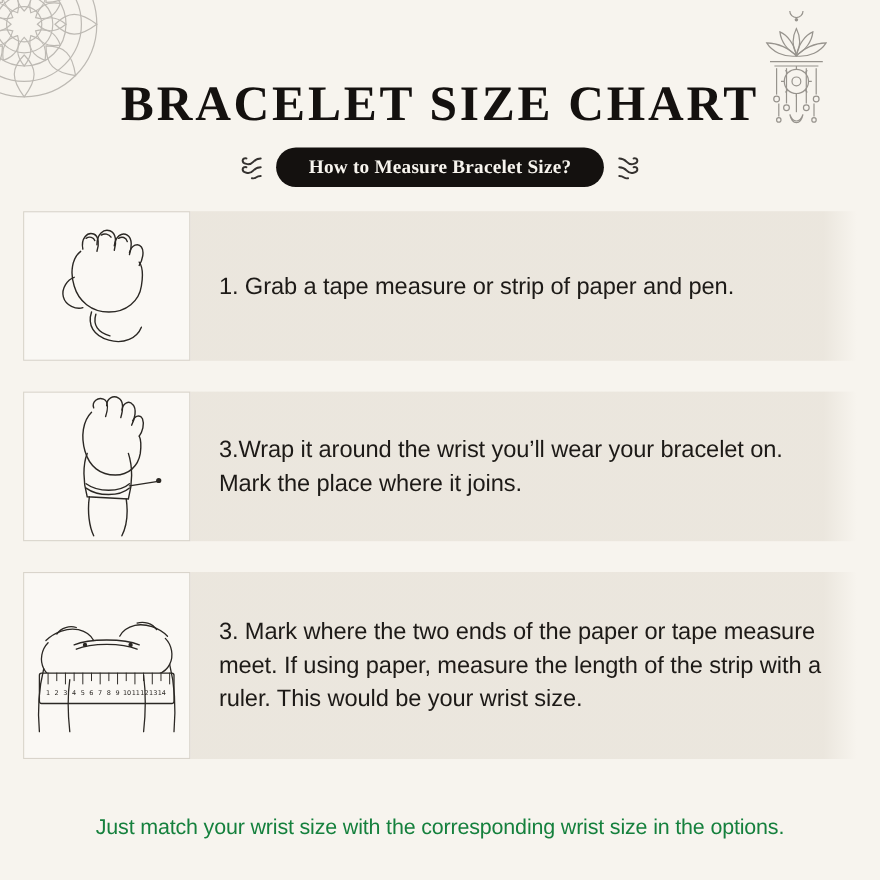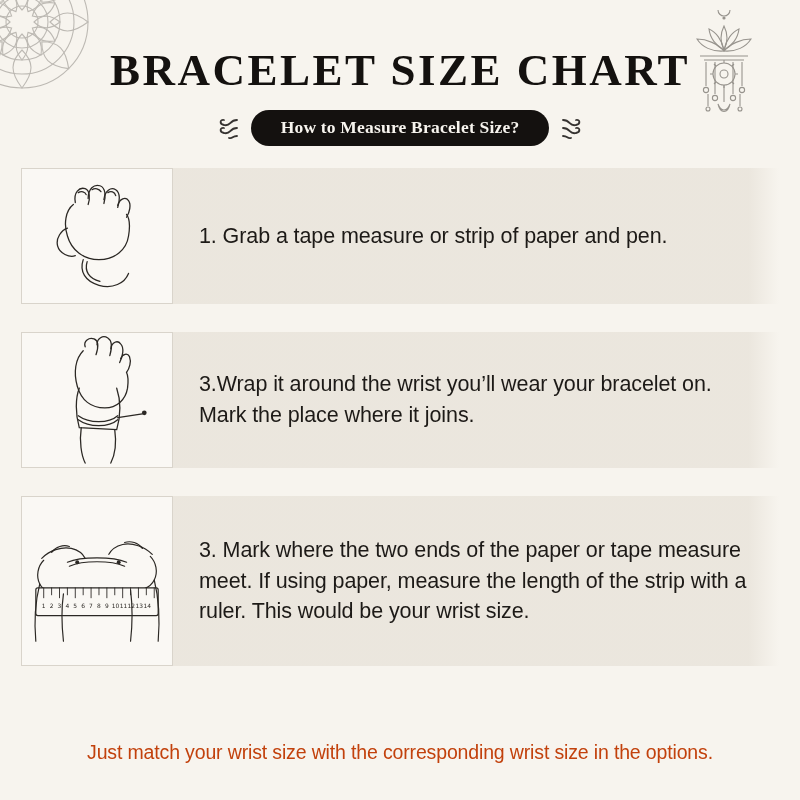--- a/index.html
+++ b/index.html
@@ -30,20 +30,21 @@
     right: 30px;
     width: 92px;
     height: 130px;
     opacity: 0.7;
   }
 
   
   .header {
     padding-top: 44px;
     text-align: center;
+    margin-top: 24px;
   }
   .chart-title {
     font-family: "Liberation Serif", serif;
     font-size: 45px;
     letter-spacing: 2.5px;
     color: #14110f;
     margin: 0;
     font-weight: 700;
   }
   .subtitle-row {
@@ -111,21 +112,21 @@
   }
 
   
   .footer-note {
     position: absolute;
     left: 0;
     right: 0;
     bottom: 36px;
     text-align: center;
     font-size: 19.5px;
-    color: #c2410c;
+    color: #15803d;
     letter-spacing: -0.15px;
   }
 
   svg { display: block; }
 </style>
 </head>
 <body>
 
 <div class="ornament-mandala">
   <svg viewBox="0 0 160 160" width="160" height="160" fill="none" stroke="#8e8a84" stroke-width="1.1">

